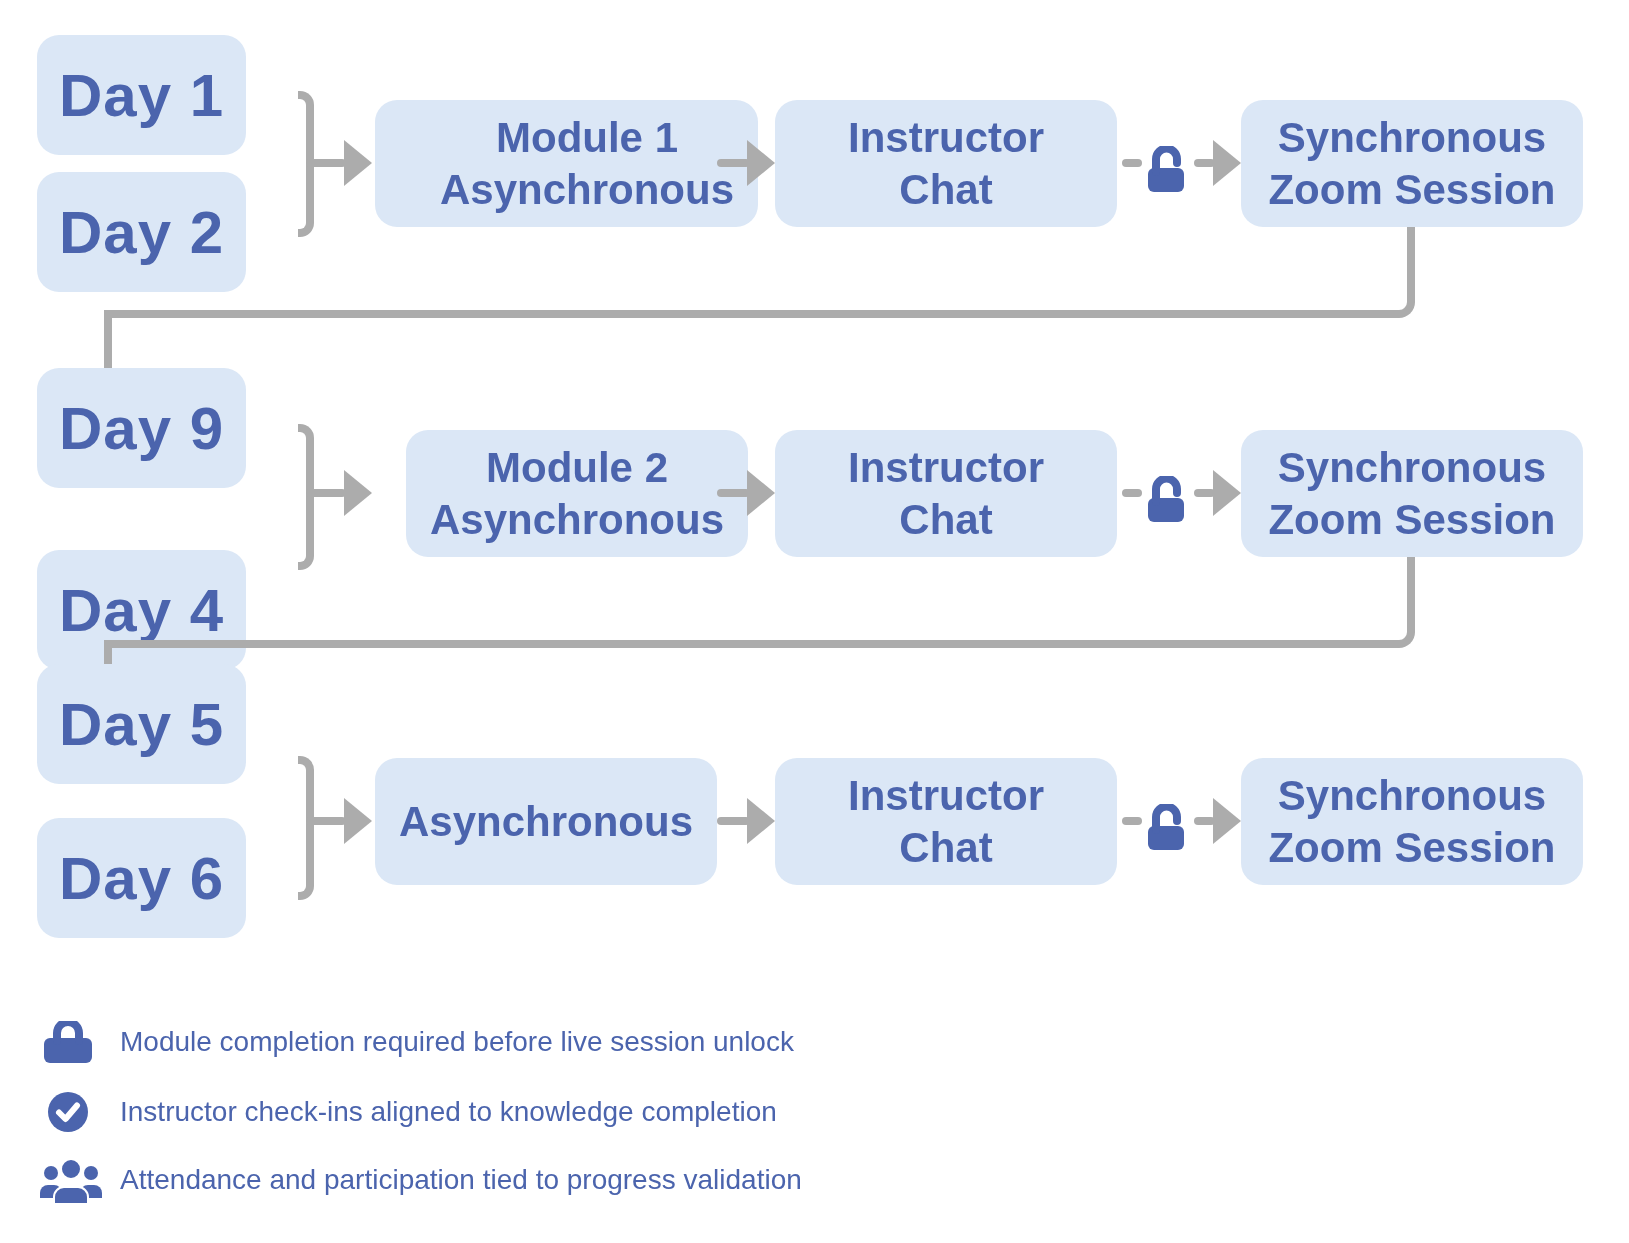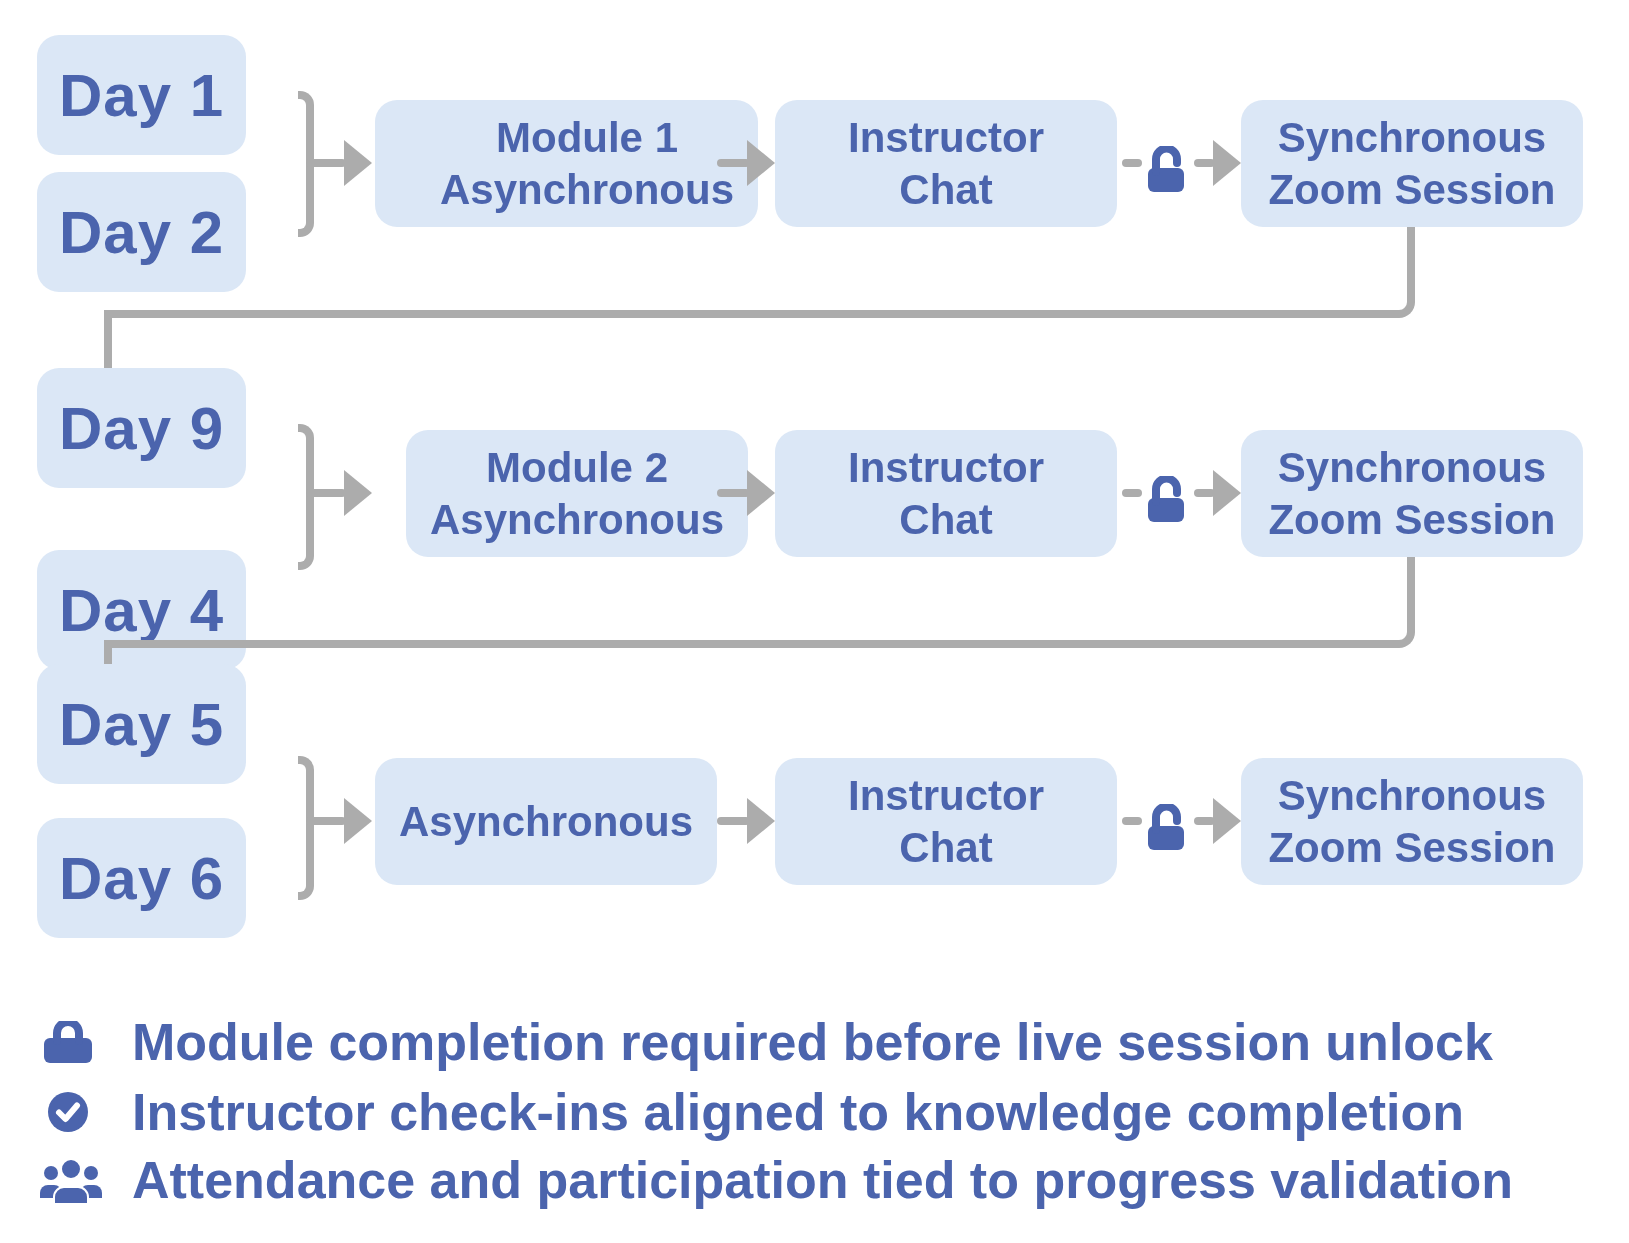--- a/index.html
+++ b/index.html
@@ -44,22 +44,22 @@
     position:absolute;
     border-right:8px solid var(--connector);
     border-bottom:8px solid var(--connector);
     border-bottom-right-radius:16px;
     box-sizing:border-box;
   }
   .stub{position:absolute;width:8px;background:var(--connector);}
   .dash{position:absolute;width:20px;height:8px;border-radius:4px;background:var(--connector);}
   .icon{position:absolute;color:var(--icon);}
   .legend-label{
-    position:absolute;left:132px;height:46px;line-height:46px;
-    font-size:52px;font-weight:700;color:var(--text);white-space:nowrap;
+    position:absolute;left:120px;height:46px;line-height:46px;
+    font-size:28px;font-weight:400;color:var(--text);white-space:nowrap;
   }
 </style>
 </head>
 <body>
 
 <div id="canvas">
 
   <section>
     <div class="box day-box" style="left:37px;top:35px;">
       <span>Day 1</span>

